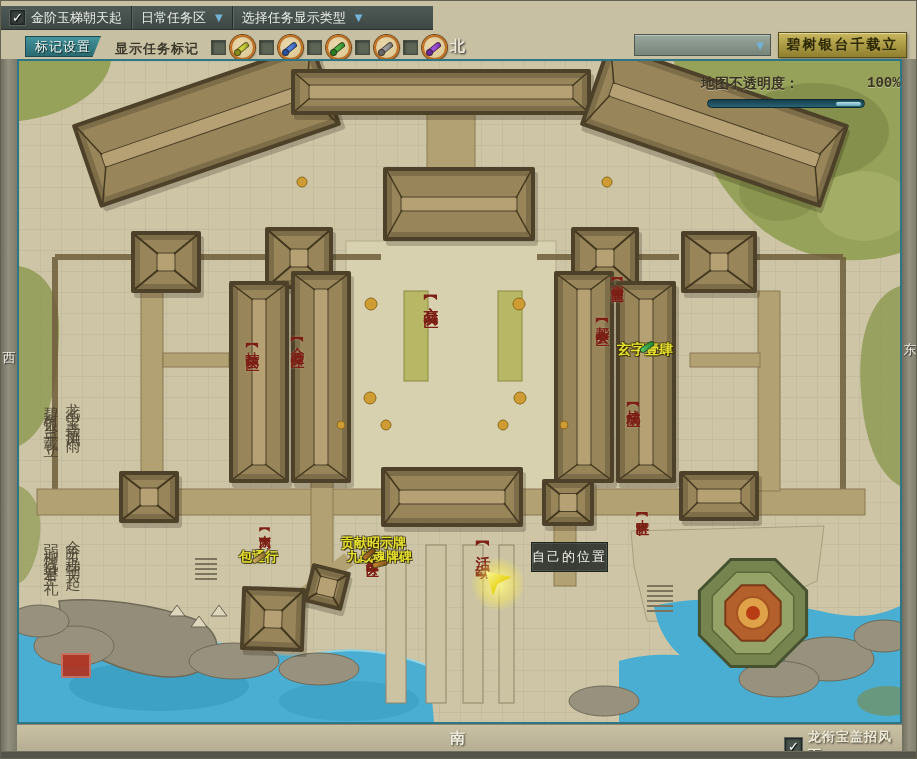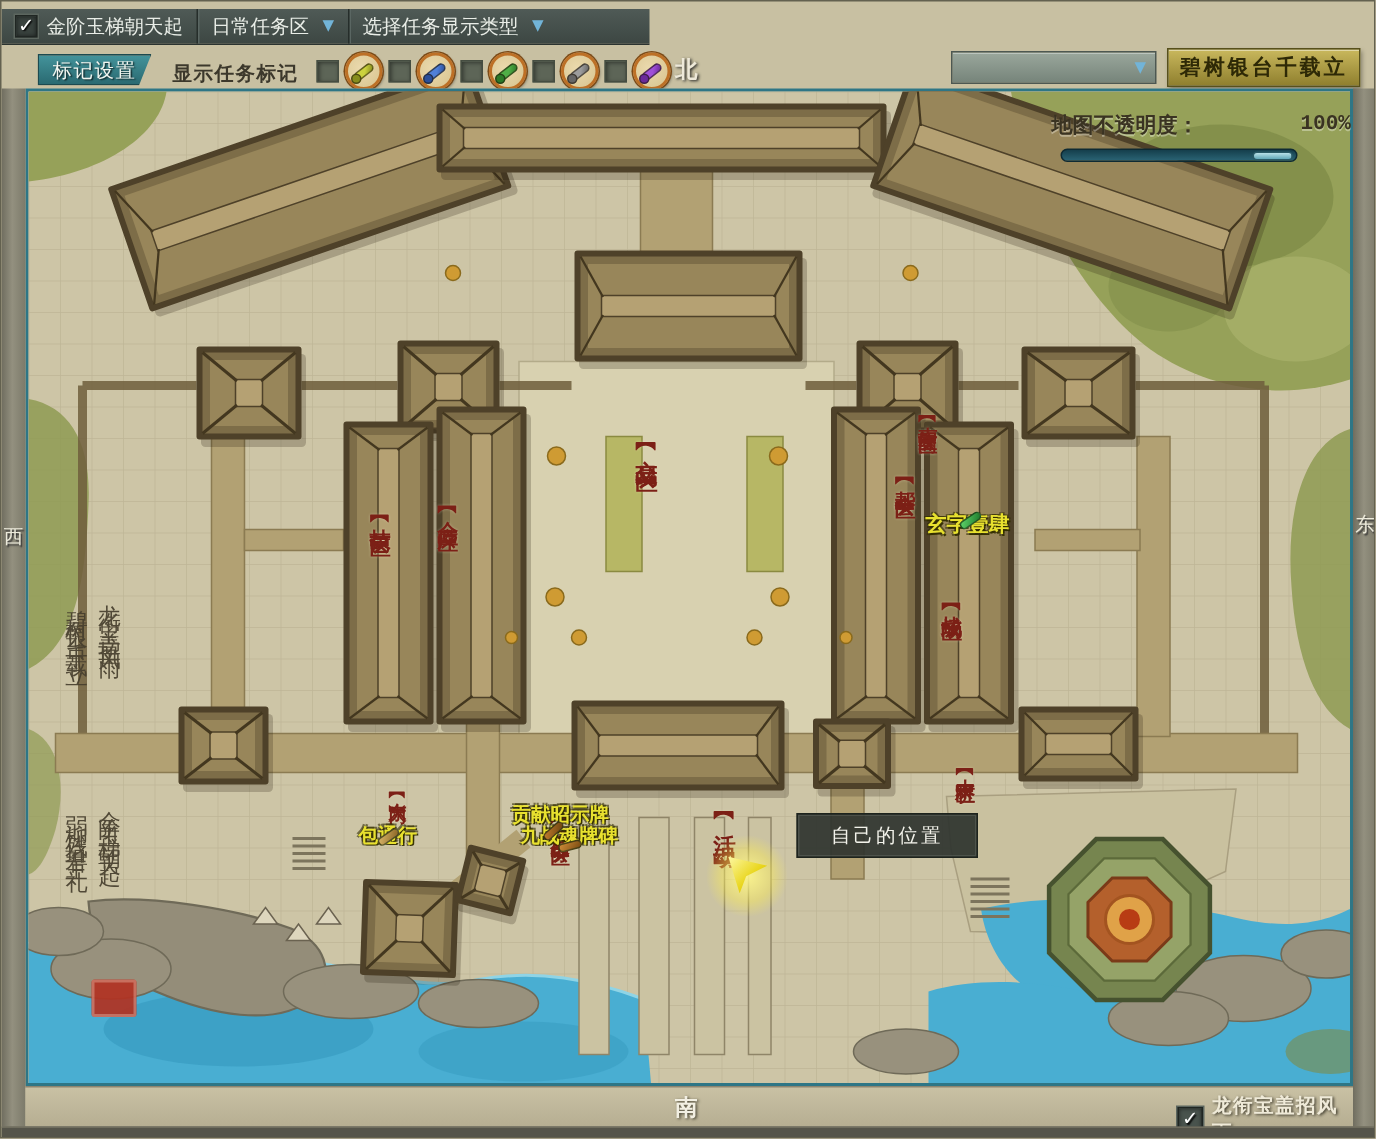--- a/index.html
+++ b/index.html
@@ -63,21 +63,21 @@
 
   .ymark{position:absolute;color:#e8e12f;font-size:13px;font-weight:bold;white-space:nowrap;
     text-shadow:1px 1px 0 rgba(50,45,0,.95),-1px -1px 0 rgba(50,45,0,.6),1px -1px 0 rgba(50,45,0,.6),-1px 1px 0 rgba(50,45,0,.6);}
   .m0{left:220px;top:487px;}
   .m1{left:322px;top:473px;}
   .m2{left:328px;top:487px;}
   .m3{left:598px;top:268px;font-size:14px;margin-top:12px;}
 
   .tooltip{position:absolute;left:512px;top:481px;background:rgba(47,53,47,.93);
     border:1px solid #1d231d;box-shadow:inset 0 0 0 1px rgba(220,230,220,.12);
-    color:#f2f2ea;font-size:13px;padding:5px 22px;letter-spacing:2px;white-space:nowrap;}
+    color:#f2f2ea;font-size:13px;padding:5px 0;letter-spacing:2px;white-space:nowrap;}
 
   .poem{position:absolute;writing-mode:vertical-rl;text-orientation:upright;color:#473f2e;
     font-size:15px;letter-spacing:6px;font-family:"DejaVu Serif",serif;opacity:.92;line-height:1;}
   .p0{left:46px;top:330px}.p1{left:24px;top:333px}.p2{left:46px;top:467px}.p3{left:24px;top:471px}
   .seal{position:absolute;left:42px;top:592px;width:30px;height:25px;background:#b23222;border-radius:2px;
     box-shadow:inset 0 0 0 2px rgba(255,220,200,.35);opacity:.92;}
 
   .opacity-ctl{position:absolute;left:682px;top:14px;width:190px;height:40px;font-family:Liberation Mono, monospace;}
   .op-label{position:absolute;left:0;top:0;font-size:14px;color:#3a3322;font-weight:bold;text-shadow:0 1px 0 rgba(255,255,250,.35);}
   .op-value{position:absolute;left:118px;top:0;font-size:14px;color:#3a3322;font-weight:bold;text-shadow:0 1px 0 rgba(255,255,250,.35);margin-left:48px;}

